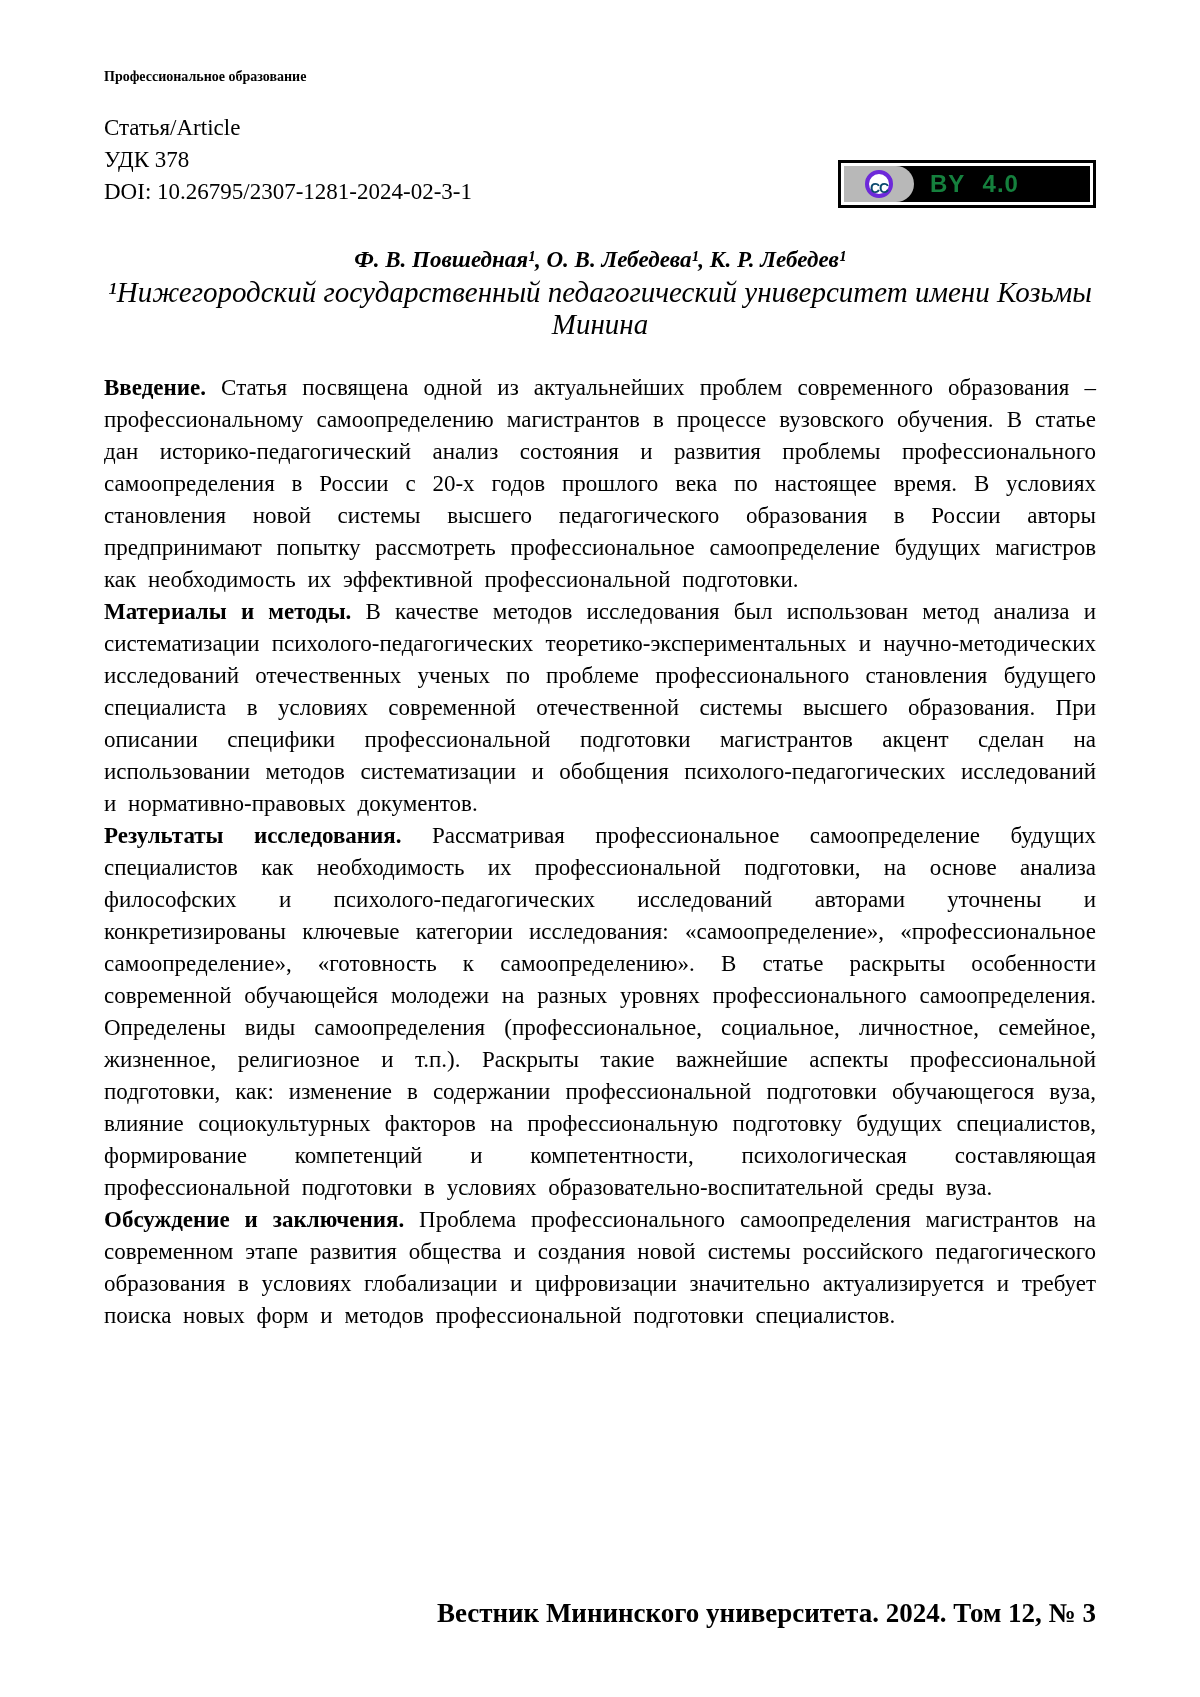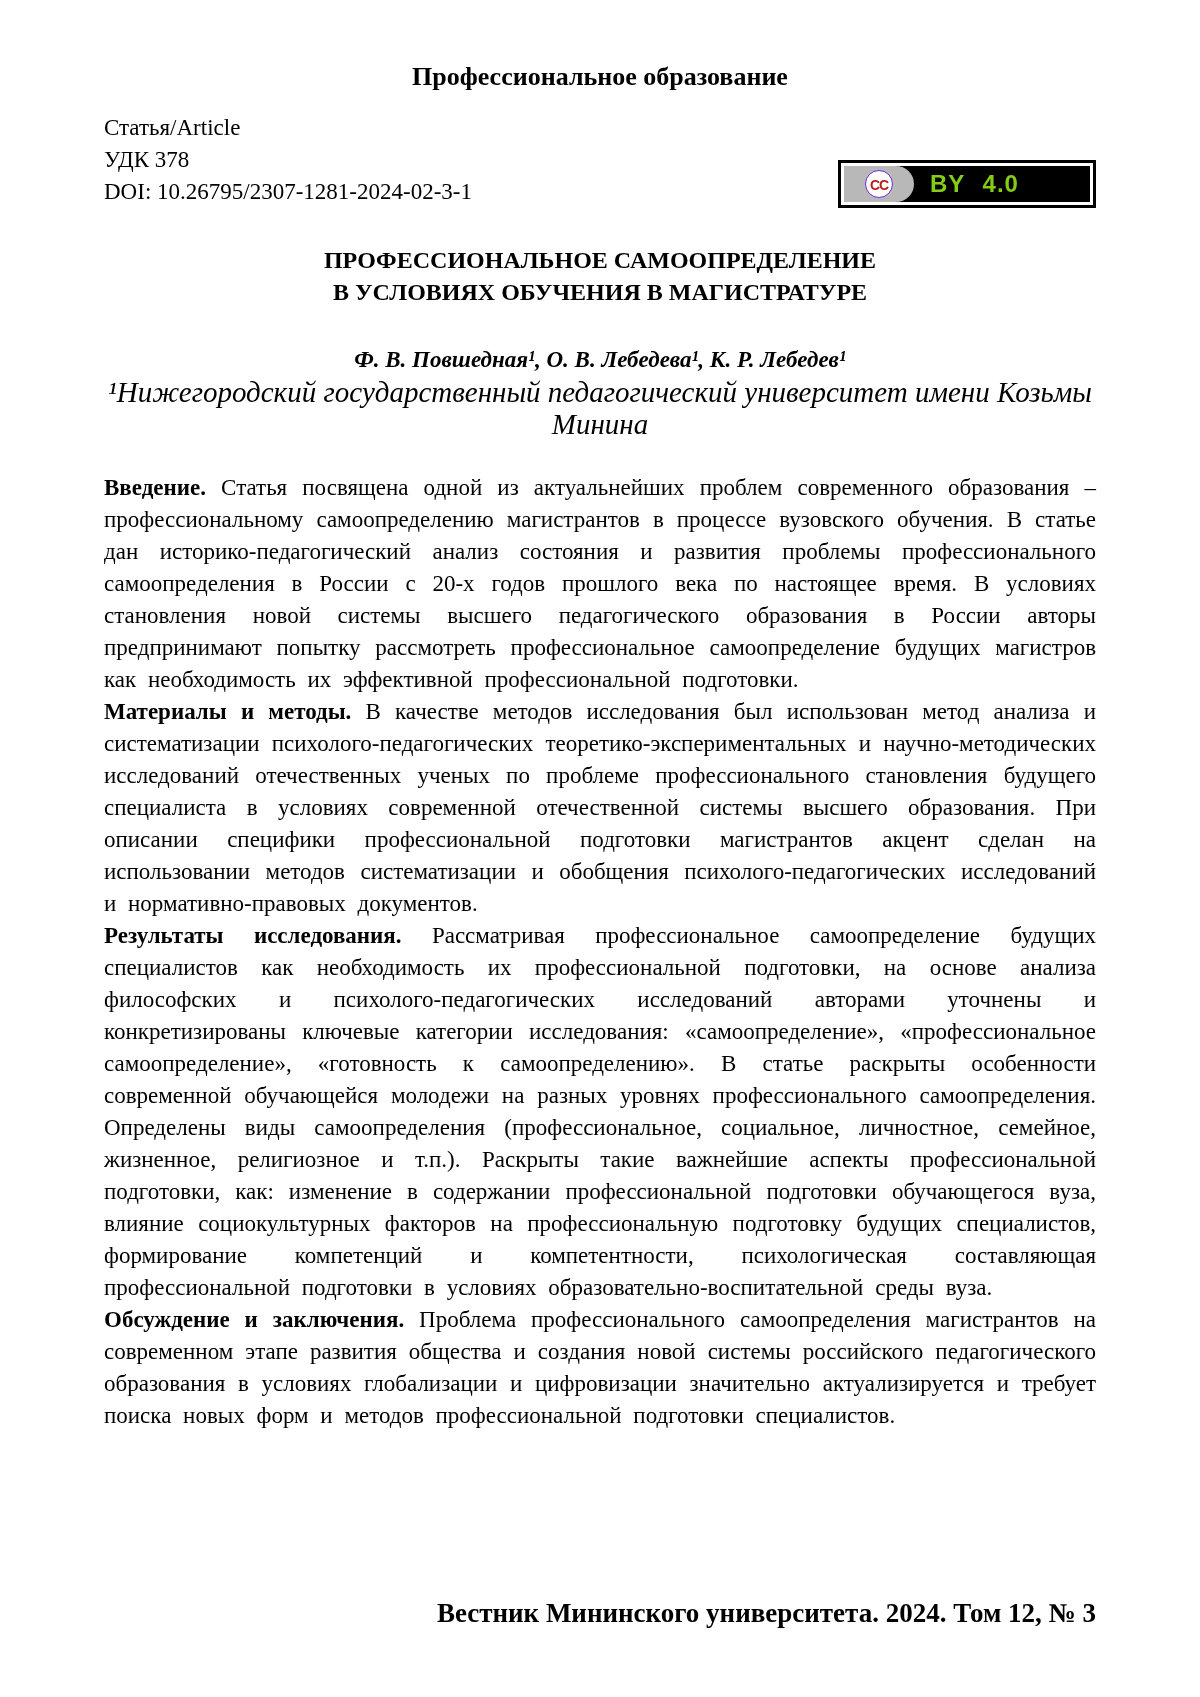--- a/index.html
+++ b/index.html
@@ -12,23 +12,23 @@
     font-family: "Liberation Serif", serif;
     position: relative;
     overflow: hidden;
   }
   .page {
     width: 992px;
     margin-left: 104px;
   }
   .kicker {
     padding-top: 64px;
-    text-align: center;
+    text-align: left;
     font-weight: bold;
-    font-size: 26px;
+    font-size: 14px;
     line-height: 26px;
   }
   .meta-row {
     margin-top: 22px;
     display: flex;
     justify-content: space-between;
     align-items: flex-end;
   }
   .meta-left {
     font-size: 23px;
@@ -56,34 +56,34 @@
     width: 70px;
     border-radius: 0 18px 18px 0;
     display: flex;
     align-items: center;
     justify-content: center;
     flex: 0 0 auto;
   }
   .cc-circle {
     width: 28px;
     height: 28px;
-    border: 1px solid #6d28d9;
+    border: 4px solid #6d28d9;
     border-radius: 50%;
     background: #fff;
-    color: #b91c1c;
+    color: #0c4a6e;
     font-family: "Liberation Sans", sans-serif;
     font-weight: bold;
     font-size: 14px;
     line-height: 28px;
     text-align: center;
     letter-spacing: -1px;
     display: block;
   }
   .cc-label {
-    color: #84cc16;
+    color: #15803d;
     font-family: "Liberation Sans", sans-serif;
     font-weight: bold;
     font-size: 24px;
     margin-left: 16px;
     word-spacing: 10px;
     letter-spacing: 1px;
   }
   .title {
     margin: 36px 0 0 0;
     text-align: center;
@@ -146,24 +146,20 @@
     <div class="cc-badge">
       <div class="cc-inner">
         <span class="cc-panel">
           <span class="cc-circle">CC</span>
         </span>
         <span class="cc-label">BY 4.0</span>
       </div>
     </div>
   </div>
 
-  <h1 class="title">
-    <span class="title-line">ПРОФЕССИОНАЛЬНОЕ САМООПРЕДЕЛЕНИЕ</span>
-    <span class="title-line">В УСЛОВИЯХ ОБУЧЕНИЯ В МАГИСТРАТУРЕ</span>
-  </h1>
 
   <div class="authors">Ф. В. Повшедная¹, О. В. Лебедева¹, К. Р. Лебедев¹</div>
 
   <div class="affiliation">
     <div>¹Нижегородский государственный педагогический университет имени Козьмы Минина</div>
   </div>
 
 
   <div class="abstract">
     <p><b>Введение.</b> <span>Статья посвящена одной из актуальнейших проблем современного образования – профессиональному самоопределению магистрантов в процессе вузовского обучения. В статье дан историко-педагогический анализ состояния и развития проблемы профессионального самоопределения в России с 20-х годов прошлого века по настоящее время. В условиях становления новой системы высшего педагогического образования в России авторы предпринимают попытку рассмотреть профессиональное самоопределение будущих магистров как необходимость их эффективной профессиональной подготовки.</span></p>

